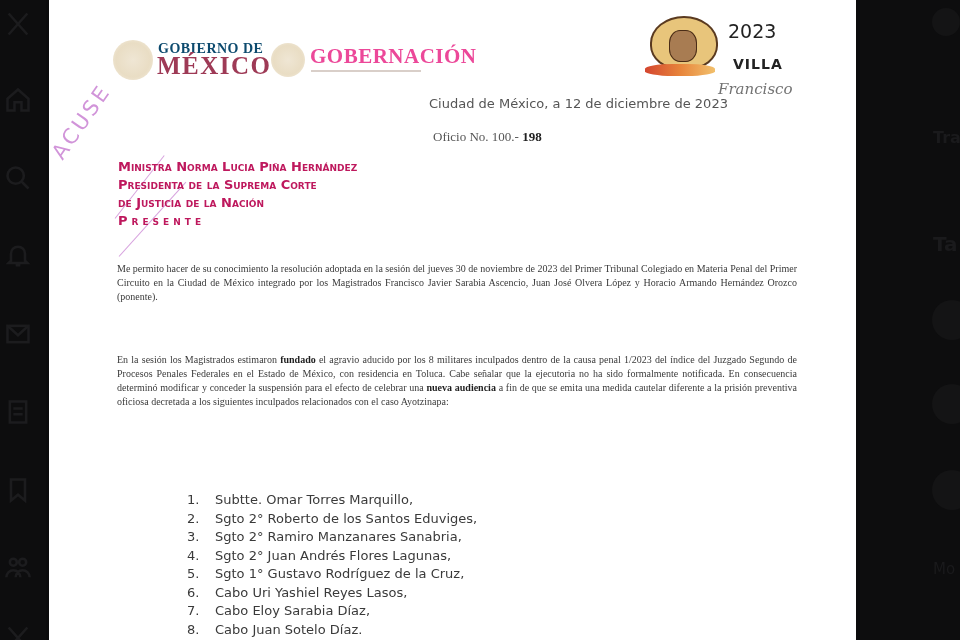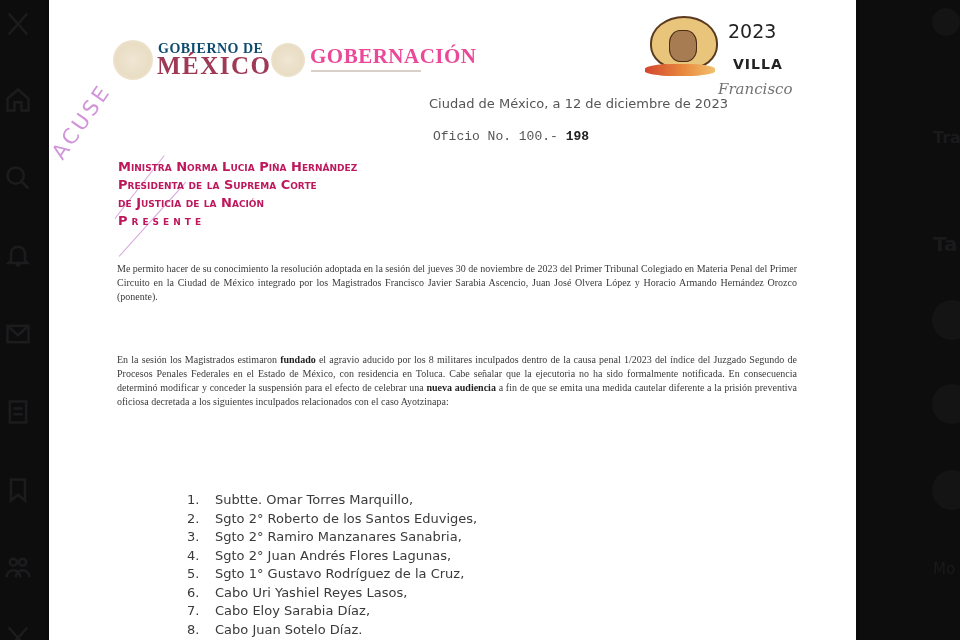--- a/index.html
+++ b/index.html
@@ -17,21 +17,21 @@
     .gobernacion { position:absolute; left:261px; top:44px; color:#ec4899; font-family:"Liberation Serif", serif; font-weight:bold; font-size:21px; letter-spacing:0.5px; }
     .gobernacion-sub { position:absolute; left:262px; top:70px; width:110px; height:2px; background:#d9cfc9; }
     .villa { position:absolute; left:596px; top:14px; width:150px; height:70px; }
     .villa-hat { position:absolute; left:5px; top:2px; width:64px; height:50px; border-radius:50% 50% 45% 45%; background:#e8c57b; border:2px solid #5a3a20; }
     .villa-face { position:absolute; left:24px; top:16px; width:26px; height:30px; border-radius:40%; background:#a87c52; border:1px solid #4a2c16; }
     .villa-ribbon { position:absolute; left:0; top:50px; width:70px; height:12px; border-radius:40%; background:linear-gradient(90deg,#d4462f,#e7843b,#f2c06c); }
     .villa-year { position:absolute; left:83px; top:6px; font-family:"DejaVu Sans", sans-serif; font-size:19px; color:#222; }
     .villa-name1 { position:absolute; left:73px; top:26px; font-family:"DejaVu Serif", serif; font-style:italic; font-size:15px; color:#737373;margin-top:40px; }
     .villa-name2 { position:absolute; left:88px; top:42px; font-family:"DejaVu Sans", sans-serif; font-weight:bold; font-size:14px; color:#222; letter-spacing:1px; }
     .place-date { position:absolute; left:380px; top:96px; font-family:"DejaVu Sans", sans-serif; font-size:13px; color:#555; }
-    .oficio { position:absolute; left:384px; top:129px; font-family:Liberation Mono, monospace; font-size:13px; color:#555; }
+    .oficio { position:absolute; left:384px; top:129px; font-family:Liberation Serif, serif; font-size:13px; color:#555; }
     .oficio b { color:#222; }
     .acuse { position:absolute; left:-2px; top:150px; transform:rotate(-55deg); transform-origin:left top; color:#c67ad0; font-family:"DejaVu Sans", sans-serif; font-size:21px; letter-spacing:3px; opacity:0.8; }
     .sig-line { position:absolute; height:1px; background:#c67ad0; opacity:0.7; transform-origin:left center; }
     .addressee { position:absolute; left:69px; top:158px; font-family:"DejaVu Sans", sans-serif; font-weight:bold; color:#be185d; font-size:13px; line-height:18px; font-variant:small-caps; }
     .addressee .presente { letter-spacing:4px; }
     .body-text { position:absolute; left:68px; width:680px; font-family:Liberation Serif, serif; font-size:10px; line-height:14px; color:#3a3a3a; text-align:justify; }
     .body-text b { color:#1e1e1e; }
     .p1 { top:262px; }
     .p2 { top:353px; }
     .list { position:absolute; left:138px; top:491px; font-family:"DejaVu Sans", sans-serif; font-size:13px; line-height:18.5px; color:#3a3a3a; margin:0; padding:0; list-style:none; }

